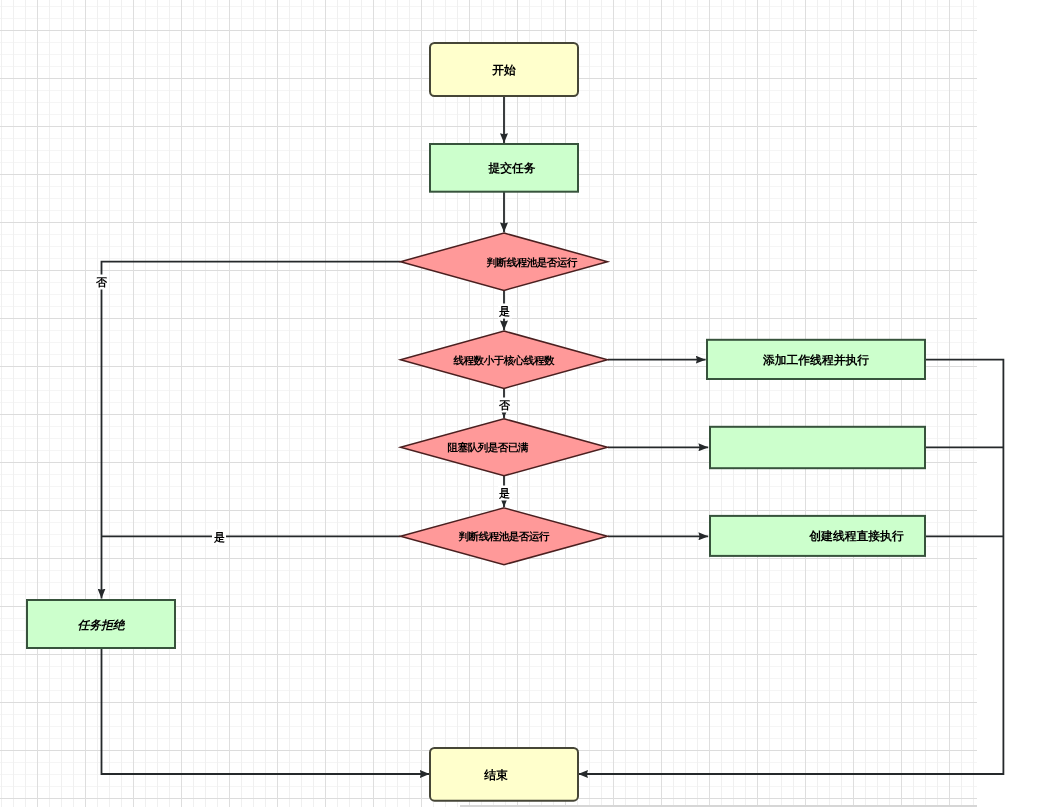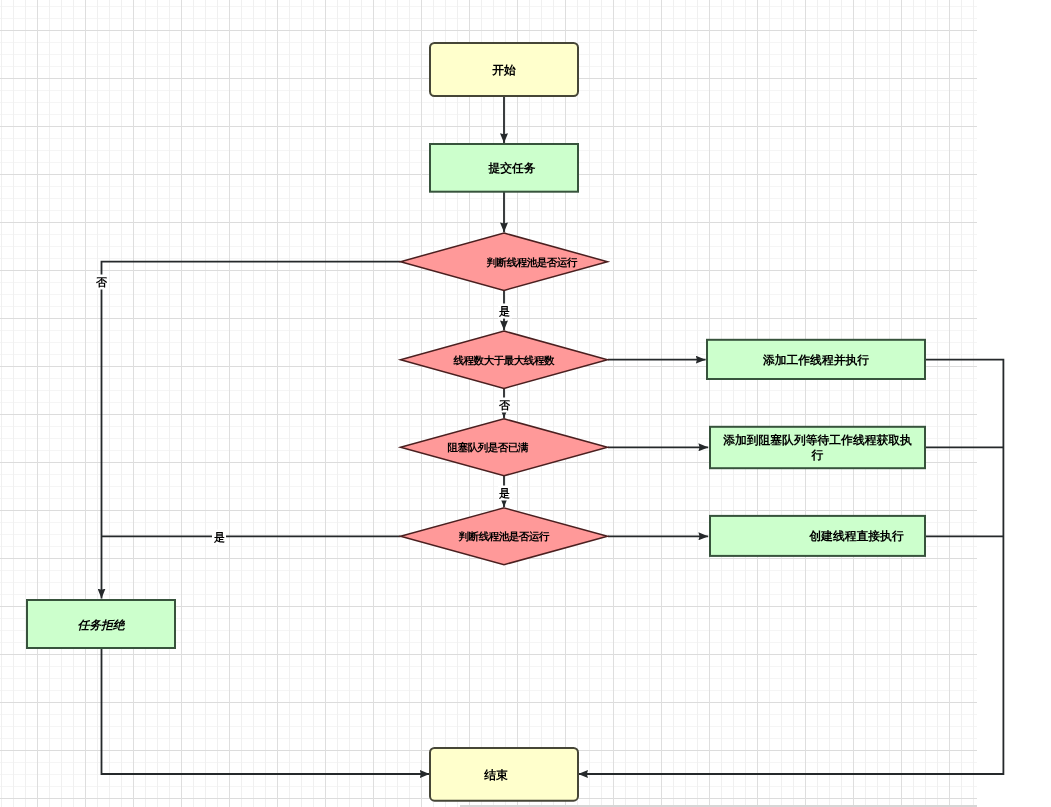--- a/index.html
+++ b/index.html
@@ -70,25 +70,24 @@
       <rect x="710" y="426.8" width="215" height="41.4" fill="#ccffcc" stroke="#37533c" stroke-width="2"></rect>
       <rect x="710" y="515.9" width="215" height="40" fill="#ccffcc" stroke="#37533c" stroke-width="2"></rect>
       <rect x="27" y="600" width="148" height="48" fill="#ccffcc" stroke="#37533c" stroke-width="2"></rect>
       <rect x="430" y="748" width="148" height="52.7" rx="4.5" ry="4.5" fill="#ffffcc" stroke="#464637" stroke-width="2"></rect>
     </g>
   </svg>
   <div id="labels">
     <div class="lbl t" style="left:504px;top:70.60px;">开始</div>
     <div class="lbl p" style="left:488px;top:168.75px;margin-left:24px;">提交任务</div>
     <div class="lbl d" style="left:532px;top:261.7px;">判断线程池是否运行</div>
-    <div class="lbl d" style="left:504px;top:359.7px;">线程数大于最大线程数</div>
+    <div class="lbl d" style="left:504px;top:359.7px;">线程数小于核心线程数</div>
     <div class="lbl d" style="left:488px;top:447.2px;">阻塞队列是否已满</div>
     <div class="lbl d" style="left:504px;top:536.2px;">判断线程池是否运行</div>
     <div class="lbl p" style="left:816px;top:361.05px;">添加工作线程并执行</div>
-    <div class="lbl p w" style="left:817.5px;top:447.75px;width:200px;">添加到阻塞队列等待工作线程获取执行</div>
     <div class="lbl p" style="left:817.5px;top:536.70px;margin-left:39px;">创建线程直接执行</div>
     <div class="lbl p" style="left:101px;top:626.15px;font-style:italic;">任务拒绝</div>
     <div class="lbl t" style="left:496px;top:775.50px;">结束</div>
 
     <div class="elbl" style="left:101.6px;top:282.3px;">否</div>
     <div class="elbl" style="left:504.6px;top:311.4px;">是</div>
     <div class="elbl" style="left:504.5px;top:404.5px;">否</div>
     <div class="elbl" style="left:504.5px;top:493.2px;">是</div>
     <div class="elbl" style="left:219.4px;top:537.4px;">是</div>
   </div>

